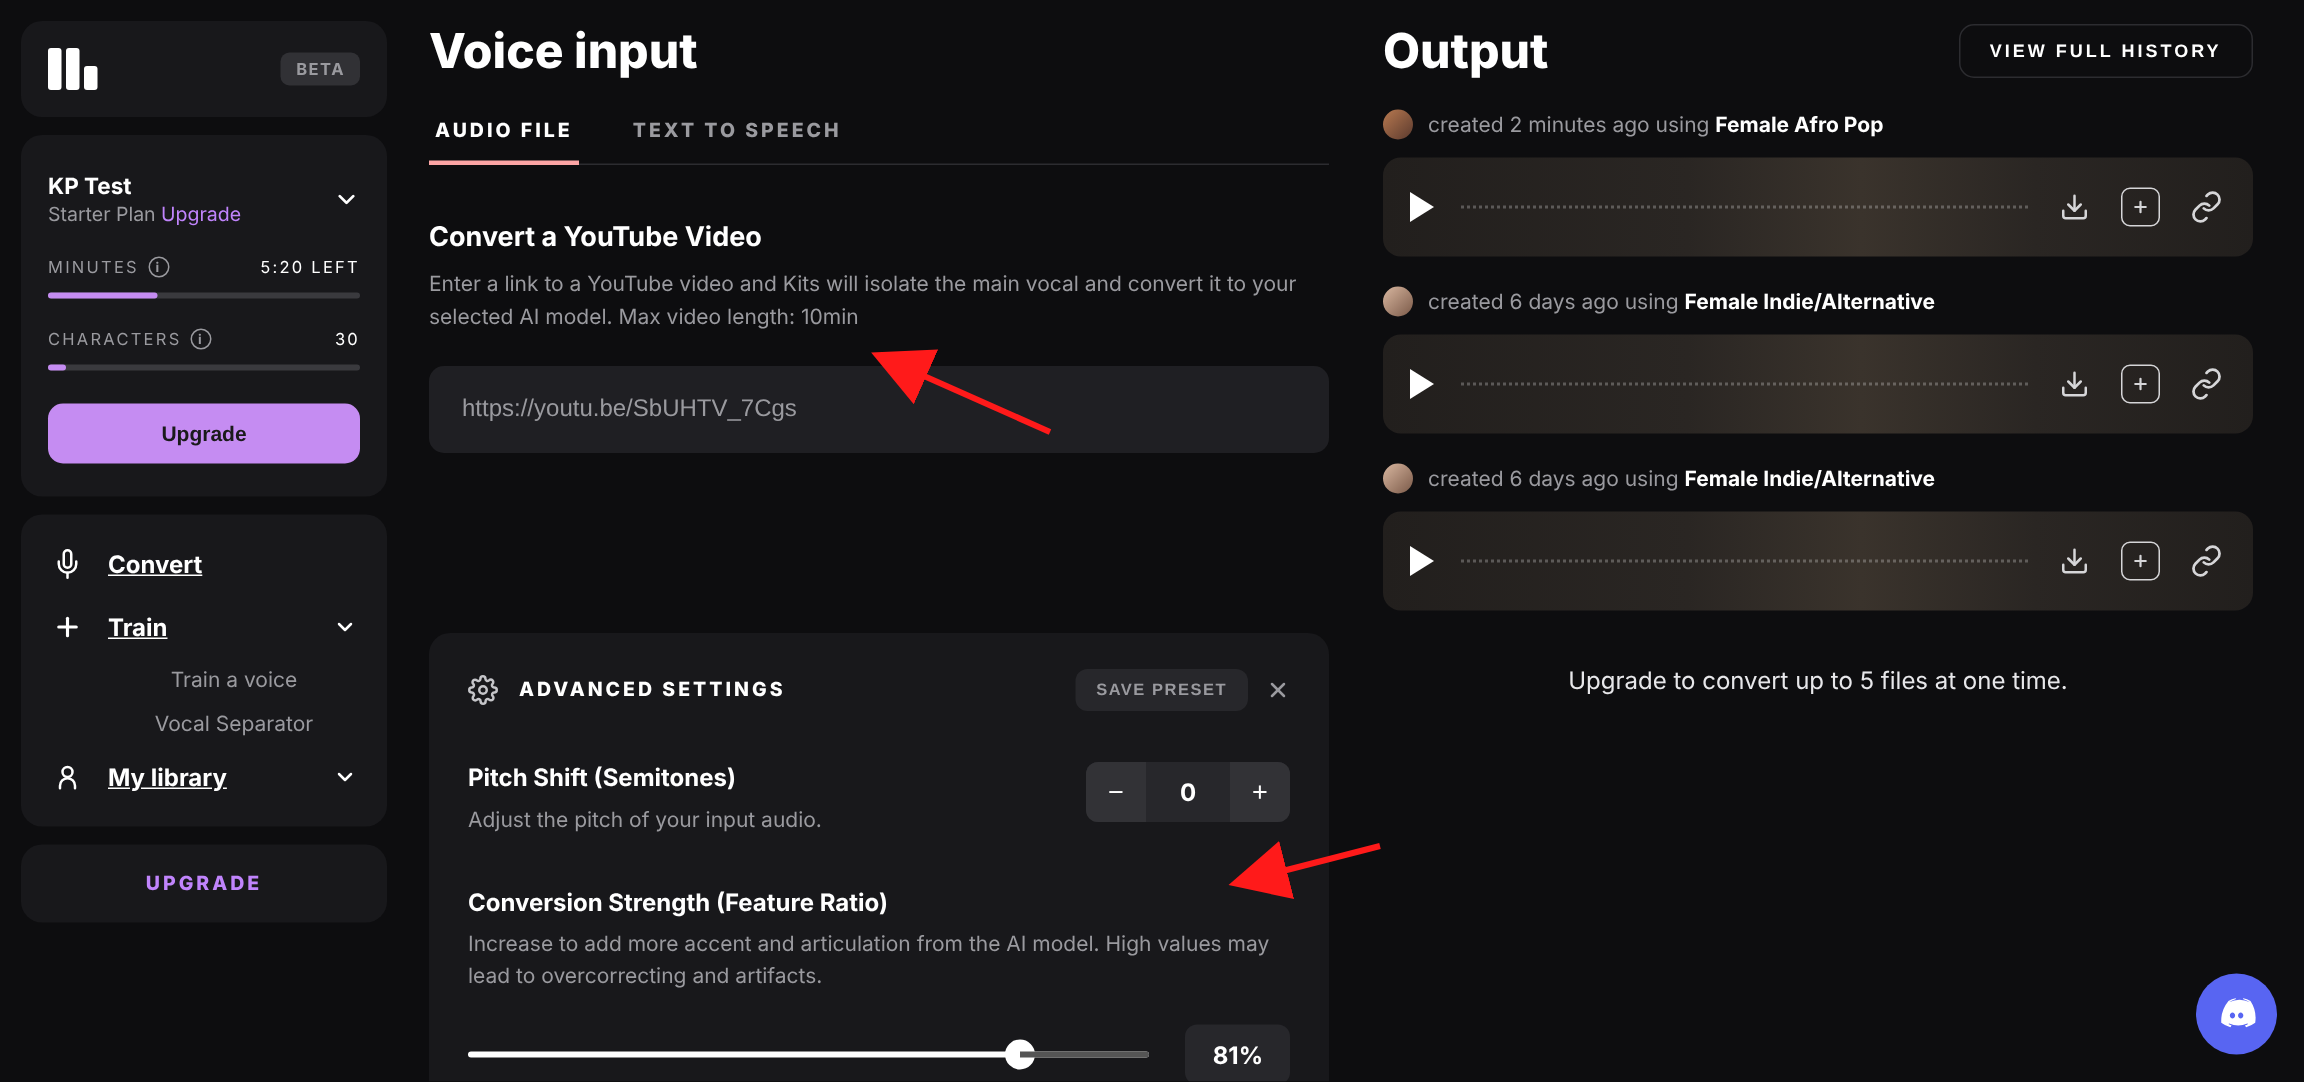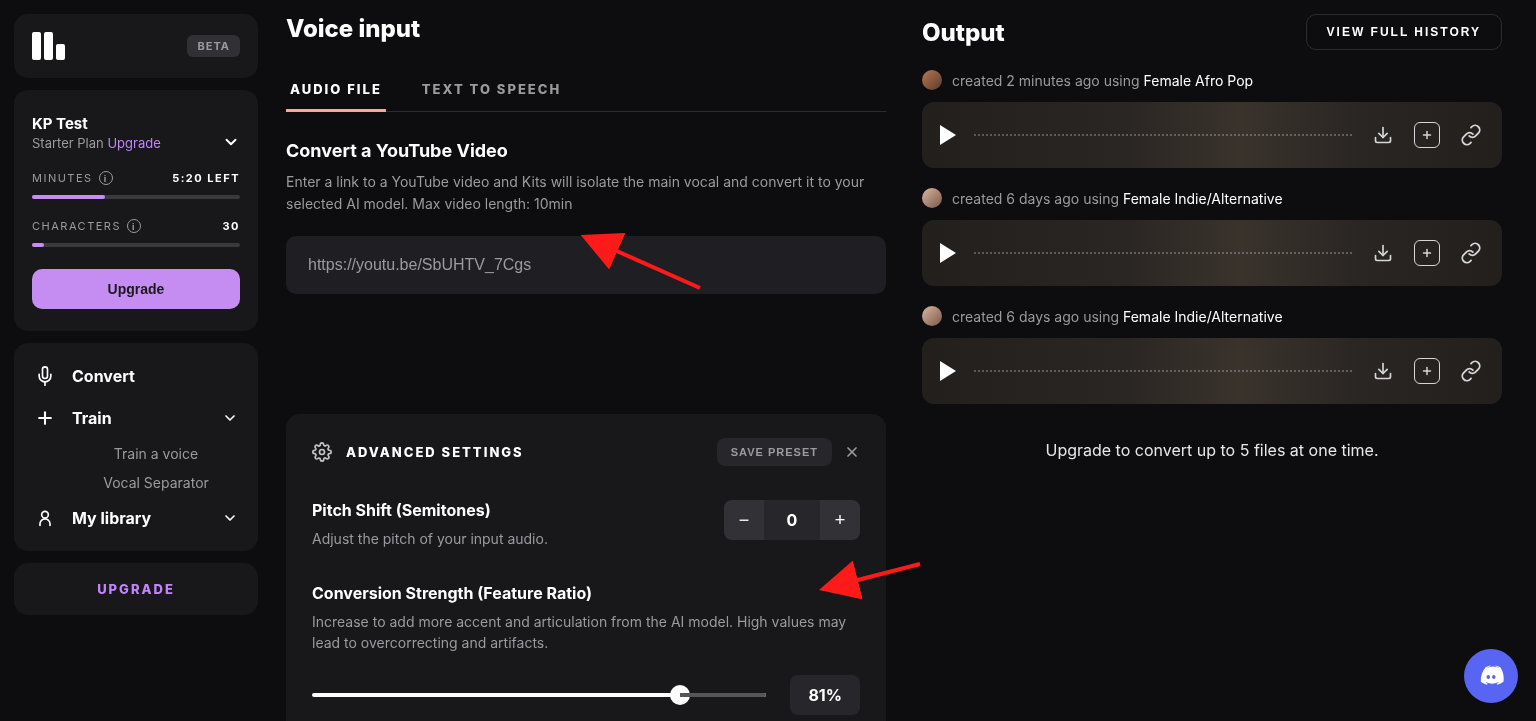--- a/index.html
+++ b/index.html
@@ -46,60 +46,60 @@
   .logo-row{display:flex;align-items:center;justify-content:space-between;}
   .logo{display:flex;gap:3px;align-items:flex-end;height:28px;}
   .logo .bar{width:9px;background:#fff;border-radius:2px;}
   .logo .b1{height:28px;}
   .logo .b2{height:28px;}
   .logo .b3{height:16px;}
   .beta-badge{
     background:#313135;color:var(--text-dim);
     padding:4px 10px;border-radius:6px;font-size:11px;font-weight:700;letter-spacing:1px;
   }
-  .acct-row{display:flex;justify-content:space-between;align-items:flex-end;margin-top:6px;}
+  .acct-row{display:flex;justify-content:space-between;align-items:center;margin-top:6px;}
   .acct-name{font-weight:700;font-size:15px;}
   .acct-plan{color:var(--text-dim);font-size:13px;margin-top:2px;}
   .acct-plan .upg{color:var(--purple-dim);}
   .chev{color:#fff;}
   .stat-block{margin-top:20px;}
   .stat-hdr{display:flex;justify-content:space-between;align-items:center;font-size:11px;letter-spacing:1.5px;color:var(--text-dim);}
   .stat-hdr .lhs{display:flex;align-items:center;gap:6px;}
   .info-i{width:14px;height:14px;border:1.5px solid var(--text-dim);border-radius:50%;display:inline-flex;align-items:center;justify-content:center;font-size:9px;font-weight:700;color:var(--text-dim);}
-  .stat-val{color:#fff;font-weight:700;text-align:right;}
+  .stat-val{color:#fff;font-weight:400;text-align:right;}
   .bar-track{height:4px;background:#3a3a3e;border-radius:4px;margin-top:10px;position:relative;}
   .bar-fill{height:100%;border-radius:4px;background:var(--purple);}
   .upgrade-btn{
     margin-top:22px;
     width:100%;background:var(--purple);color:#1a1a1a;font-weight:700;
     border:none;border-radius:10px;padding:12px 0;font-size:14px;
   }
   
   .nav-row{display:flex;align-items:center;justify-content:space-between;padding:10px 2px;}
   .nav-left{display:flex;align-items:center;gap:16px;}
   .nav-icon{width:22px;height:22px;display:flex;align-items:center;justify-content:center;}
-  .nav-label{font-weight:700;font-size:16px;}
+  .nav-label{font-weight:700;font-size:16px;text-decoration:underline;}
   .nav-sub{padding-left:40px;color:var(--text-dim);font-size:14px;padding-top:6px;padding-bottom:6px;text-align:center;}
   .side-upgrade-foot{
     background:var(--panel);border-radius:14px;padding:18px;text-align:center;
     color:var(--purple-dim);font-weight:800;font-size:13px;letter-spacing:2px;
   }
 
   
   .main{flex:1;display:flex;gap:36px;padding:14px 24px 0 14px;overflow:hidden;}
   .col{flex:1;min-width:0;display:flex;flex-direction:column;}
   .col-left{max-width:600px;}
   .col-right{max-width:580px;}
-  .h1{font-size:24px;font-weight:800;margin:0 0 26px 0;}
+  .h1{font-size:32px;font-weight:800;margin:0 0 14px 0;}
   
   .tabs{display:flex;gap:32px;border-bottom:1px solid var(--border);}
   .tab{padding:12px 4px;color:var(--text-dim);font-weight:800;font-size:13px;letter-spacing:2px;}
   .tab.active{color:#fff;border-bottom:3px solid #fca5a5;margin-bottom:-1px;}
   
-  .sec-title{font-size:18px;font-weight:700;margin-top:28px;}
+  .sec-title{font-size:18px;font-weight:700;margin-top:38px;}
   .sec-desc{color:var(--text-dim);margin-top:10px;line-height:1.55;}
   .url-input{
     margin-top:22px;
     width:100%;background:var(--panel-2);border:none;border-radius:10px;
     color:var(--text-dim);padding:20px 22px;font-size:16px;
   }
   
   .adv-panel{
     margin-top:120px;
     background:var(--panel);border-radius:14px;padding:24px 26px;
@@ -135,21 +135,21 @@
 
   
   .out-hdr{display:flex;justify-content:space-between;align-items:center;}
   .view-hist{
     background:transparent;border:1px solid var(--border);border-radius:10px;
     color:#fff;padding:10px 20px;font-weight:800;font-size:12px;letter-spacing:2px;
   }
   .out-item{margin-top:20px;}
   .out-meta{display:flex;align-items:center;gap:10px;color:var(--text-dim);font-size:14px;}
   .avatar{width:20px;height:20px;border-radius:50%;background:linear-gradient(135deg,#b87950,#5b3a2e);flex:none;}
-  .out-meta b{color:#fff;font-weight:400;}
+  .out-meta b{color:#fff;font-weight:700;}
   .player{
     margin-top:12px;height:66px;border-radius:12px;
     background:linear-gradient(90deg,#221f1d,#2a2623 35%,#3a332c 55%,#2a2623 75%,#221f1d);
     display:flex;align-items:center;padding:0 18px;gap:18px;
   }
   .play-tri{width:0;height:0;border-left:16px solid #fff;border-top:10px solid transparent;border-bottom:10px solid transparent;}
   .wave{flex:1;height:2px;border-top:2px dotted rgba(255,255,255,0.25);}
   .p-btn{color:#d6d6d8;width:26px;height:26px;display:flex;align-items:center;justify-content:center;}
   .p-btn.box{border:1.5px solid #d6d6d8;border-radius:6px;}
   .out-foot{

